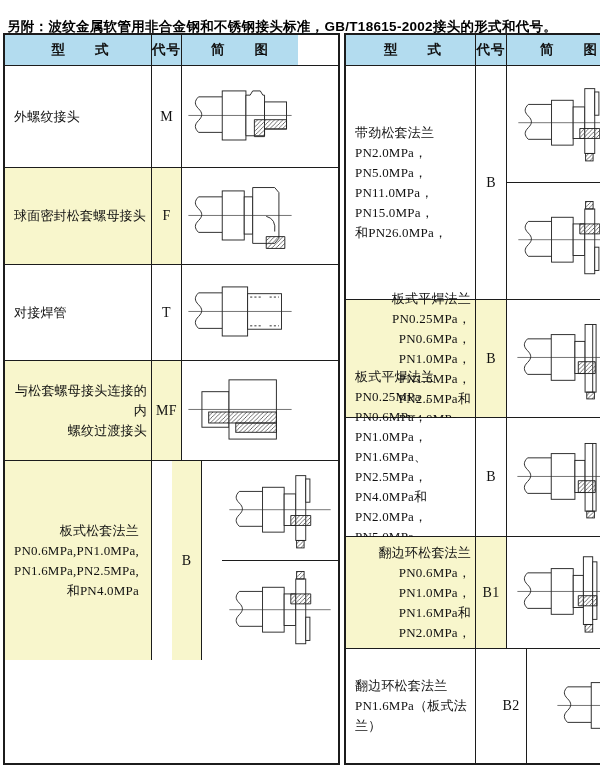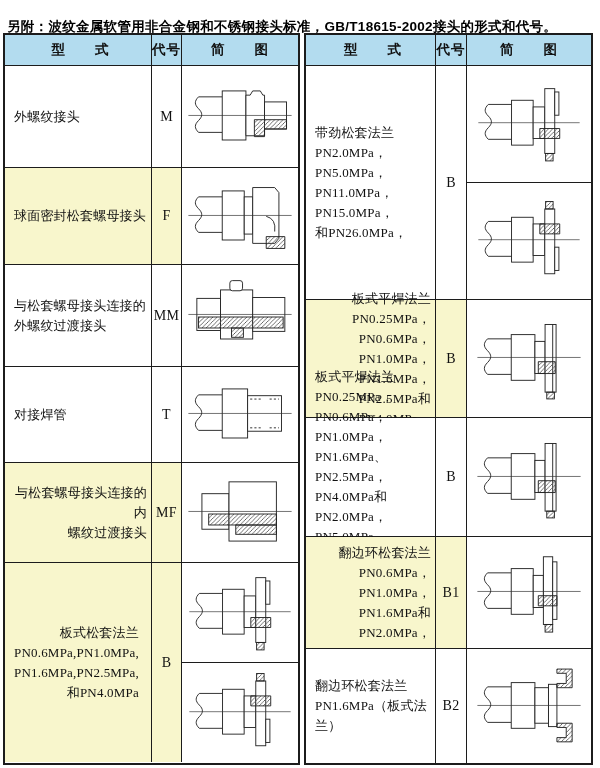--- a/index.html
+++ b/index.html
@@ -18,21 +18,21 @@
   }
   .doc-title{
     position:absolute;left:7px;top:18px;width:586px;
     font-family:"Liberation Sans","DejaVu Sans",sans-serif;
     font-weight:bold;font-size:13.5px;letter-spacing:.3px;color:#000;
     white-space:nowrap;
   }
   .tables{position:absolute;left:3px;top:33px;display:flex;gap:4px;}
   .tbl{border:2px solid var(--border);background:#fff;}
   .trow{display:flex;border-bottom:1px solid var(--border);}
-  .trow:last-child{border-bottom:none;}
+  .trow:last-child{border-bottom:none;gap:20px;}
   .cell{border-right:1px solid var(--border);display:flex;align-items:center;background:#fff;}
   .cell:last-child{border-right:none;}
   
   .lt .c-type{width:147px;}
   .lt .c-code{width:30px;}
   .lt .c-diag{width:116px;}
   .rt .c-type{width:130px;}
   .rt .c-code{width:31px;}
   .rt .c-diag{width:124px;}
   
@@ -208,34 +208,20 @@
         <div class="cell c-code hl">
           <span class="code-label">F</span>
         </div>
         <div class="cell c-diag">
           <svg class="fit" viewBox="0 0 130 100">
               <use href="#fit-f"></use>
             </svg>
         </div>
       </div>
 
-      <div class="trow" style="height:102px">
-        <div class="cell c-type">
-          <span class="type-label">与松套螺母接头连接的
-外螺纹过渡接头</span>
-        </div>
-        <div class="cell c-code">
-          <span class="code-label">MM</span>
-        </div>
-        <div class="cell c-diag">
-          <svg class="fit" viewBox="0 0 130 100">
-              <use href="#fit-mm"></use>
-            </svg>
-        </div>
-      </div>
 
       <div class="trow" style="height:96px">
         <div class="cell c-type">
           <span class="type-label">对接焊管</span>
         </div>
         <div class="cell c-code">
           <span class="code-label">T</span>
         </div>
         <div class="cell c-diag">
           <svg class="fit" viewBox="0 0 130 100">

